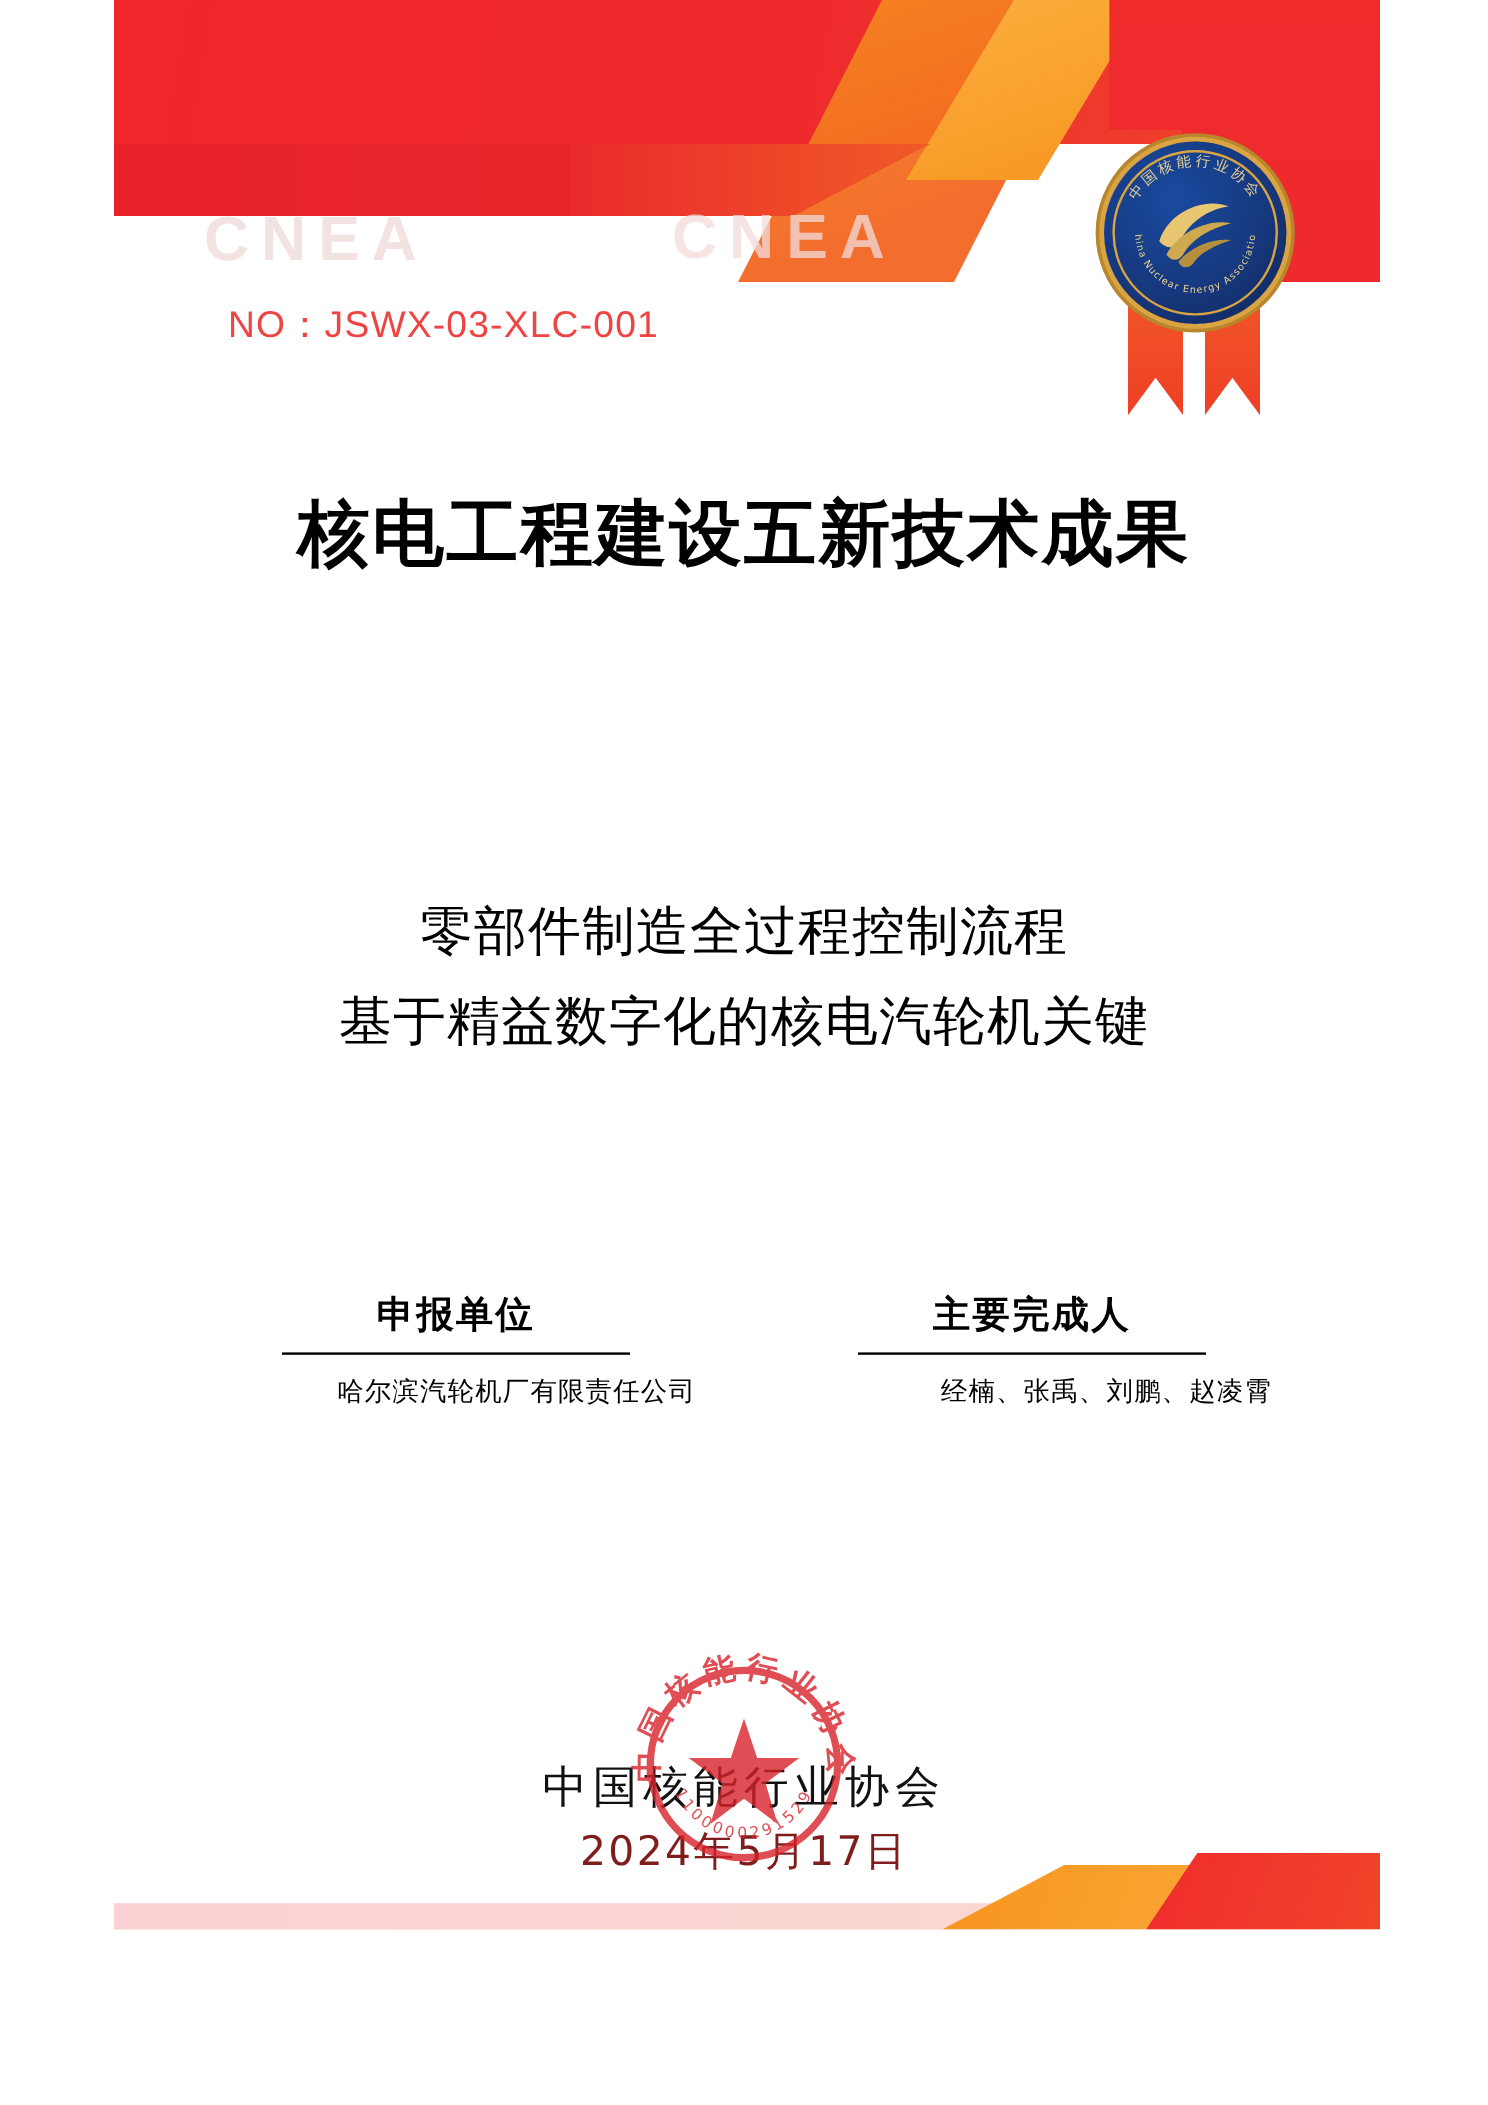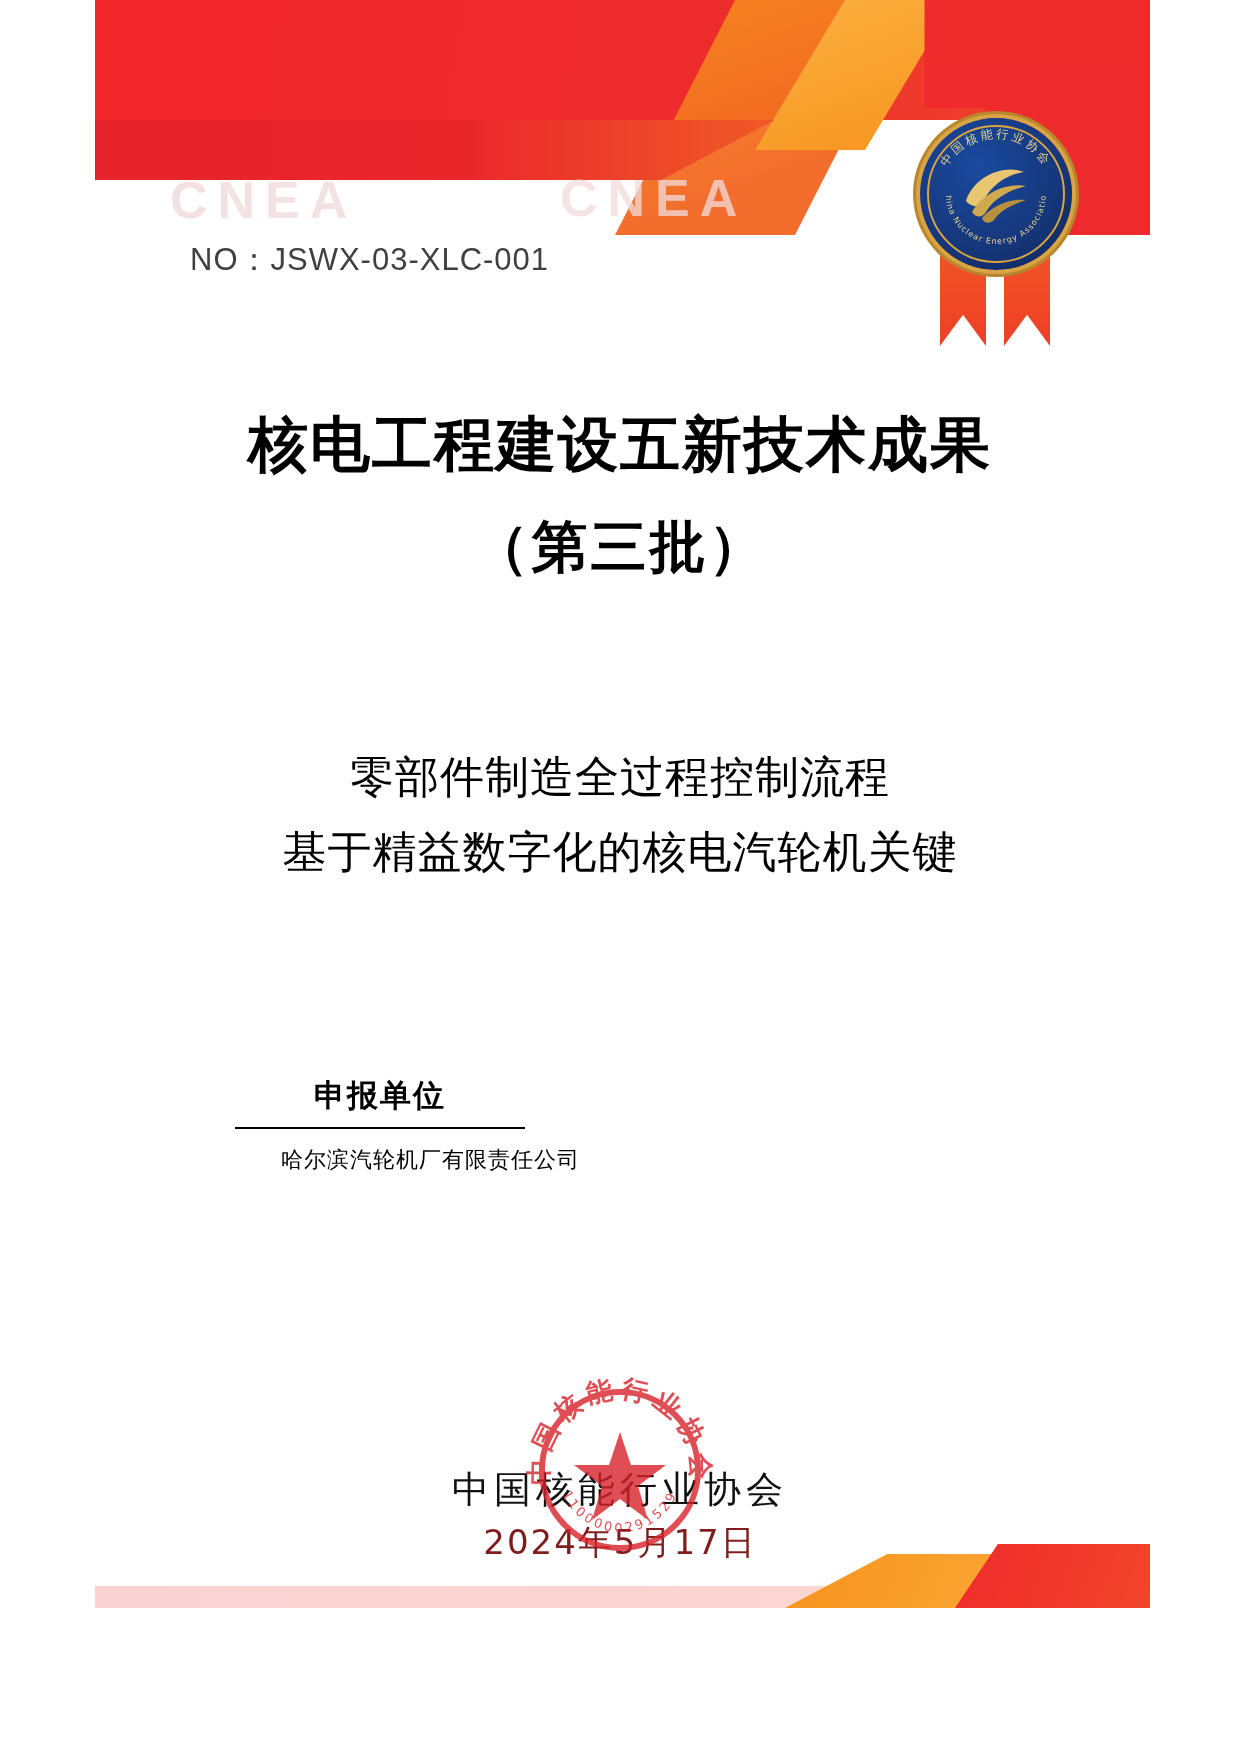--- a/index.html
+++ b/index.html
@@ -139,23 +139,23 @@
     position: absolute;
     left: 36px; top: 38px;
     width: 80px; height: 70px;
   }
   .emblem-bird svg { width: 80px; height: 70px; }
 
   
   .doc-no {
     position: absolute;
     left: 190px;
-    top: 239px;
+    top: 250px;
     font-size: 31px;
-    color: #404040;
+    color: #ef4444;
     letter-spacing: 1px;
     font-family: "Liberation Sans", "DejaVu Sans", sans-serif;
   }
 
   
   .main-title {
     position: absolute;
     left: 0; right: 0;
     top: 405px;
     text-align: center;
@@ -299,32 +299,36 @@
           <path d="M16 56 C 26 38, 50 26, 70 30 C 54 34, 38 42, 30 56 C 26 62, 20 62, 16 56 Z" fill="#cfa94e"></path>
           <path d="M26 62 C 36 50, 54 42, 70 44 C 58 48, 44 54, 38 64 C 34 68, 28 68, 26 62 Z" fill="#b6903c"></path>
         </svg>
       </div>
     </div>
   </div>
 
   <div class="doc-no">NO：JSWX-03-XLC-001</div>
 
   <div class="main-title">核电工程建设五新技术成果</div>
-  <div class="main-title-2">（第三批）</div>
 
   <div class="subtitle">
     <div>零部件制造全过程控制流程</div>
     <div>基于精益数字化的核电汽轮机关键</div>
   </div>
 
   <div class="info-row">
     <div class="info-col">
       <div class="info-label">申报单位</div>
       <div class="info-underline"></div>
       <div class="info-value">哈尔滨汽轮机厂有限责任公司</div>
+    </div>
+    <div class="info-col">
+      <div class="info-label">主要完成人</div>
+      <div class="info-underline"></div>
+      <div class="info-value">经楠、张禹、刘鹏、赵凌霄</div>
     </div>
   </div>
 
   <div class="issuer">中国核能行业协会</div>
   <div class="issue-date">2024年5月17日</div>
 
   <div class="stamp">
     <svg viewBox="0 0 200 200" xmlns="http://www.w3.org/2000/svg">
       <defs>
         <path id="stampArcTop" d="M 28,100 A 72,72 0 0 1 172,100" fill="none"></path>

